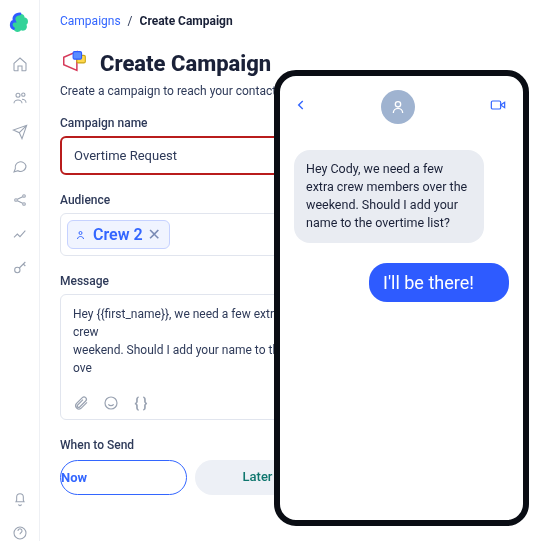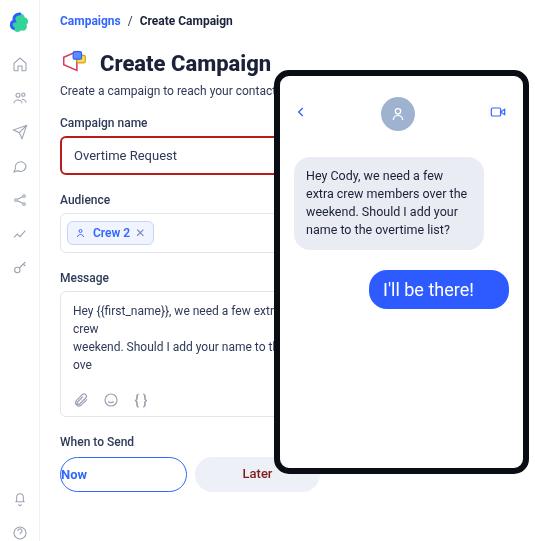--- a/index.html
+++ b/index.html
@@ -4,41 +4,41 @@
 <style>
 *{box-sizing:border-box;margin:0;padding:0;font-family:-apple-system,BlinkMacSystemFont,"Segoe UI",Roboto,sans-serif}
 body{width:535px;height:541px;background:#fff;position:relative;overflow:hidden}
 .app{display:flex;height:100%}
 .sidebar{width:40px;background:#fff;border-right:1px solid #eef0f4;display:flex;flex-direction:column;align-items:center;padding-top:12px;gap:18px}
 .logo svg{width:22px;height:22px}
 .sb-icon{width:16px;height:16px;color:#9aa3b2;cursor:pointer;display:flex;align-items:center;justify-content:center}
 .sb-spacer{flex:1}
 .main{flex:1;padding:14px 20px 10px 20px;overflow:hidden}
 .breadcrumb{font-size:12px;color:#2e3a59}
-.breadcrumb .bc-link{color:#3366ff;font-weight:700}
+.breadcrumb .bc-link{color:#3366ff;font-weight:400}
 .breadcrumb .bc-sep{margin:0 4px;color:#2e3a59}
 .breadcrumb .bc-cur{font-weight:700;color:#1a2138}
 .title-row{display:flex;align-items:center;gap:10px;margin-top:18px}
 .title-icon svg{width:30px;height:30px}
 .page-title{font-size:22px;font-weight:800;color:#1a2138}
 .subtitle{font-size:12px;color:#2e3a59;margin-top:4px}
 .field{margin-top:18px}
 .field-label{font-size:12px;font-weight:500;color:#2e3a59;margin-bottom:6px}
 .text-input{width:260px;padding:10px 12px;border:2px solid #b91c1c;border-radius:6px;font-size:13px;color:#2e3a59;background:#fff}
 .chip-holder{width:260px;min-height:40px;padding:6px;border:1px solid #e1e5ee;border-radius:6px;background:#fff;display:flex;align-items:center}
-.chip{display:inline-flex;align-items:center;gap:5px;padding:4px 8px;border:1px solid #c6d2ff;border-radius:6px;background:#f0f4ff;color:#3366ff;font-size:12px;font-weight:600}
+.chip{display:inline-flex;align-items:center;gap:5px;padding:4px 8px;border:1px solid #c6d2ff;border-radius:6px;background:#f0f4ff;color:#3366ff;font-size:16px;font-weight:600}
 .chip .chip-x{color:#7a8bb5;font-weight:400;cursor:pointer}
 .msg-box{width:260px;border:1px solid #e1e5ee;border-radius:6px;background:#fff}
 .msg-text{padding:10px 12px;font-size:12px;line-height:1.5;color:#2e3a59;min-height:88px}
 .msg-tools{display:flex;gap:14px;padding:8px 12px;color:#9aa3b2}
 .tool{width:16px;height:16px;cursor:pointer;display:flex;align-items:center;justify-content:center}
 .send-row{display:flex;margin-top:8px;width:260px}
 .btn-now{flex:1;padding:9px 0;border:1.5px solid #3366ff;color:#3366ff;background:#fff;border-radius:20px;font-size:13px;font-weight:700;text-align:left;cursor:pointer;margin-right:8px}
-.btn-later{flex:1;padding:9px 0;background:#edf0f6;color:#7f1d1d;border:none;border-radius:20px;font-size:13px;font-weight:500;text-align:center;cursor:pointer}
-.phone{position:absolute;right:6px;top:70px;width:255px;height:404px;border:6px solid #0a0d14;border-radius:15px;background:#fff;padding:21px 14px;overflow:hidden}
+.btn-later{flex:1;padding:9px 0;background:#edf0f6;color:#0f766e;border:none;border-radius:20px;font-size:13px;font-weight:500;text-align:center;cursor:pointer}
+.phone{position:absolute;right:6px;top:70px;width:255px;height:456px;border:6px solid #0a0d14;border-radius:22px;background:#fff;padding:14px 14px;overflow:hidden}
 .phone-head{display:flex;align-items:center;justify-content:space-between;margin-bottom:26px}
 .p-back{color:#3366ff;font-size:18px;font-weight:300}
 .avatar{width:34px;height:34px;border-radius:50%;background:#9fb3d0;display:flex;align-items:center;justify-content:center;color:#fff}
 .p-video{color:#3366ff}
 .bubble-in{max-width:190px;padding:10px 12px;border-radius:16px;background:#e9ecf2;color:#1a2138;font-size:12.5px;line-height:1.45;margin-bottom:20px}
 .bubble-out{max-width:140px;padding:9px 14px;border-radius:18px;background:#2e5bff;color:#fff;font-size:18px;margin-left:auto}
 </style>
 </head>
 <body>
 

